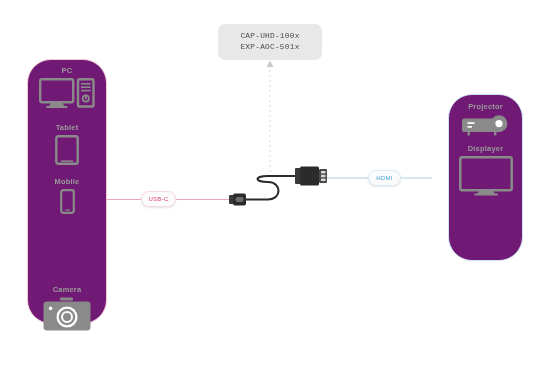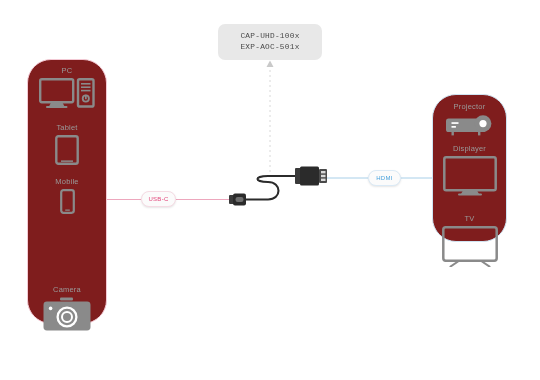--- a/index.html
+++ b/index.html
@@ -19,30 +19,31 @@
     left: 0; top: 0;
     width: 540px;
     height: 380px;
   }
 
   
   .panel {
     position: absolute;
     box-sizing: border-box;
     border-radius: 24px;
-    background: #7f1d1d;
+    background: #701a75;
+    font-weight: bold;
   }
   #source-panel {
     left: 27px; top: 59px;
     width: 80px; height: 265px;
     border: 1px solid #f3c9d4;
   }
   #sink-panel {
-    left: 432px; top: 94px;
-    width: 75px; height: 148px;
+    left: 448px; top: 94px;
+    width: 75px; height: 167px;
     border: 1px solid #cfe4f2;
   }
 
   
   .device {
     position: absolute;
     width: 100%;
     left: 0;
     text-align: center;
   }
@@ -217,28 +218,20 @@
 
     <div class="device" style="top:49px;">
       <div class="device-label">Displayer</div>
       <svg class="device-icon" width="54" height="40" viewBox="0 0 54 40">
         <rect x="1.3" y="1.3" width="51.4" height="33" rx="1.8" fill="none" stroke="#8a8a8a" stroke-width="2.5"></rect>
         <path d="M20 34.5 L18 38 L36 38 L34 34.5 Z" fill="#8a8a8a"></path>
         <rect x="15" y="37.4" width="24" height="2.2" rx="1.1" fill="#8a8a8a"></rect>
       </svg>
     </div>
 
-    <div class="device" style="top:119px;">
-      <div class="device-label">TV</div>
-      <svg class="device-icon" width="56" height="41" viewBox="0 0 56 41">
-        <rect x="1.3" y="1.3" width="53.4" height="33.4" rx="2.4" fill="none" stroke="#8a8a8a" stroke-width="2.5"></rect>
-        <path d="M16 35.5 L8.5 40.5" stroke="#8a8a8a" stroke-width="2.1" stroke-linecap="round"></path>
-        <path d="M40 35.5 L47.5 40.5" stroke="#8a8a8a" stroke-width="2.1" stroke-linecap="round"></path>
-      </svg>
-    </div>
   </div>
 
   <div id="badge-usbc" class="badge">
     <span>USB-C</span>
   </div>
   <div id="badge-hdmi" class="badge">
     <span>HDMI</span>
   </div>
 
 </div>

